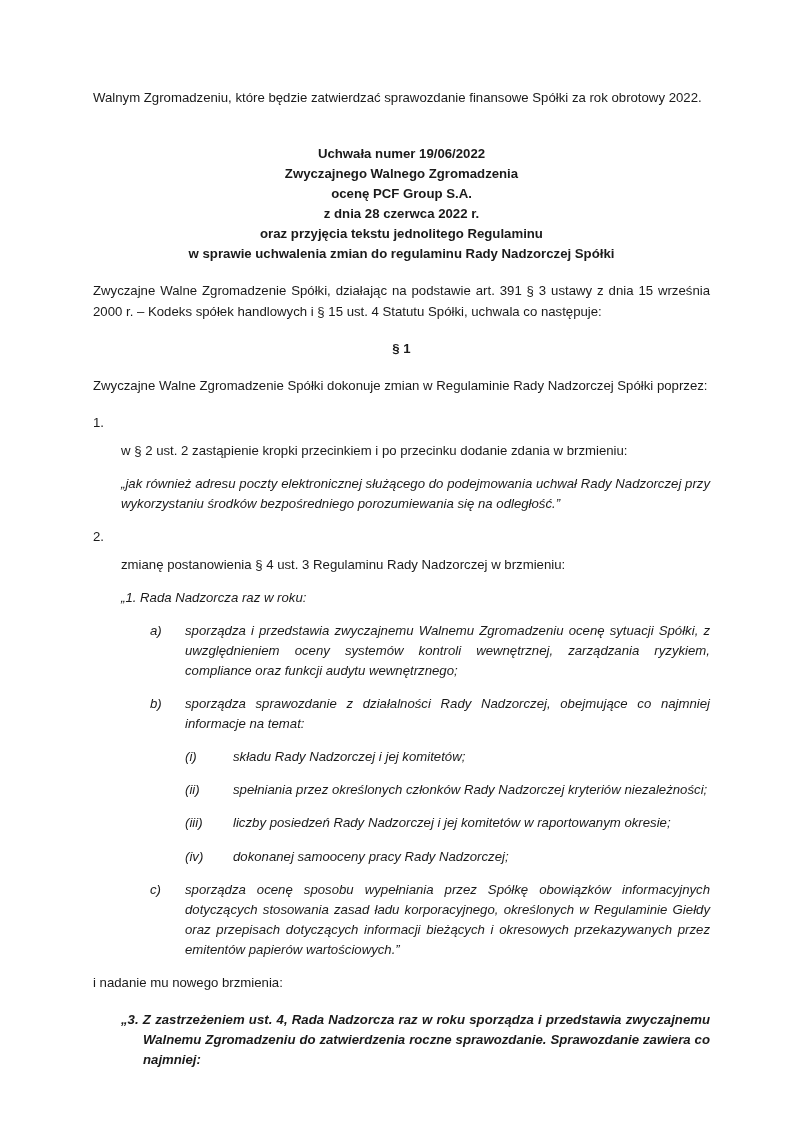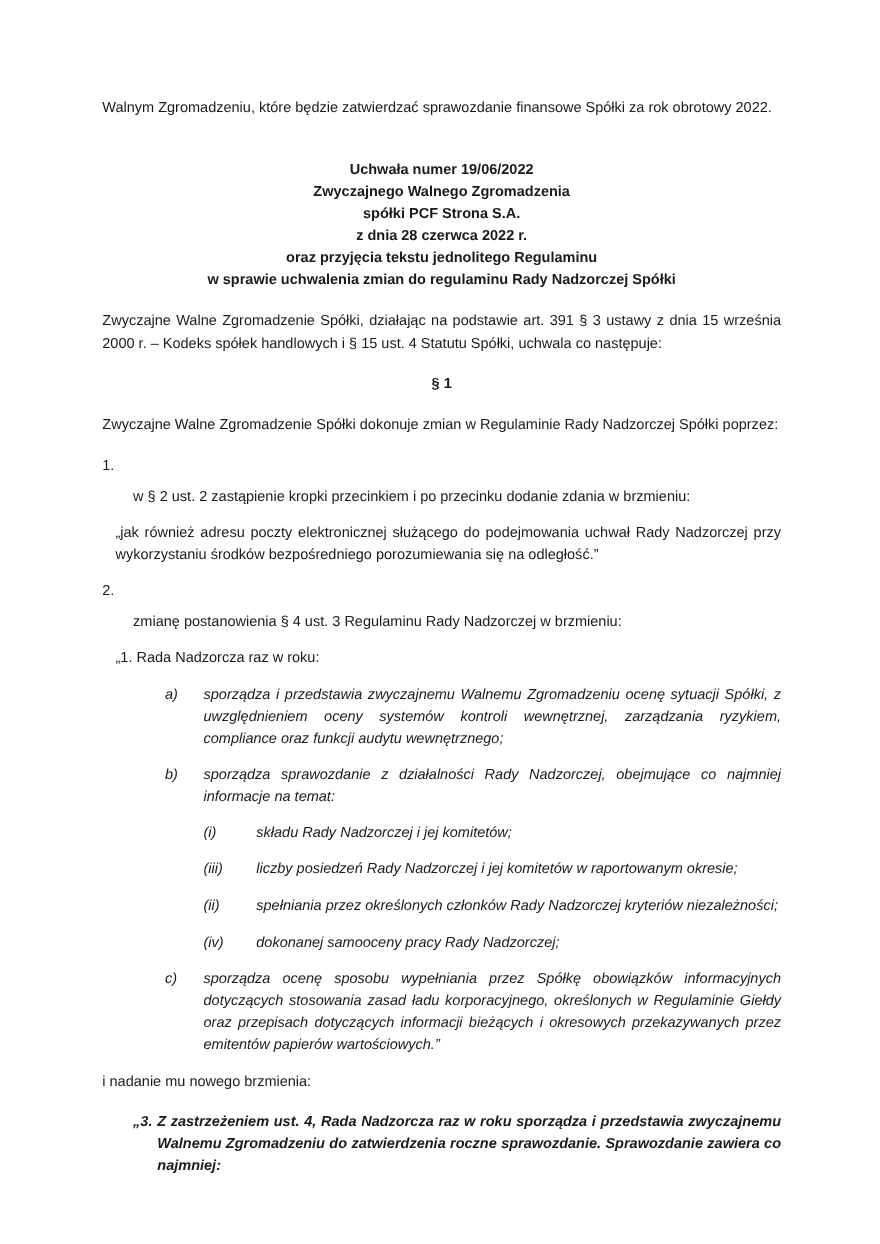--- a/index.html
+++ b/index.html
@@ -63,22 +63,23 @@
     text-align: left;
   }
   .lvl1 .body {
     flex: 1 1 auto;
     text-align: justify;
     margin-top: 28px;
   }
 
   
   .quote-ind {
-    margin-left: 12px;
-    text-align: justify;
+    margin-left: 28px;
+    text-align: justify;
+    font-style: italic;
     margin-bottom: 13px;
   }
   .quote-ind-hang {
     margin-left: 28px;
     text-align: justify;
     font-style: italic;
     margin-bottom: 13px;
     padding-left: 22px;
     text-indent: -22px;
     font-weight: bold;
@@ -135,21 +136,21 @@
 <body>
 
 <div class="page">
   <div class="content">
 
     <p class="just sp-after-xl">Walnym Zgromadzeniu, które będzie zatwierdzać sprawozdanie finansowe Spółki za rok obrotowy 2022.</p>
 
     <div class="heading-block sp-after-md">
       <span class="hl">Uchwała numer 19/06/2022</span>
       <span class="hl">Zwyczajnego Walnego Zgromadzenia</span>
-      <span class="hl">spółki PCF Strona S.A.</span>
+      <span class="hl">ocenę PCF Group S.A.</span>
       <span class="hl">z dnia 28 czerwca 2022 r.</span>
       <span class="hl">oraz przyjęcia tekstu jednolitego Regulaminu</span>
       <span class="hl">w sprawie uchwalenia zmian do regulaminu Rady Nadzorczej Spółki</span>
     </div>
 
     <p class="just sp-after-md">Zwyczajne Walne Zgromadzenie Spółki, działając na podstawie art. 391 § 3 ustawy z dnia 15 września 2000 r. – Kodeks spółek handlowych i § 15 ust. 4 Statutu Spółki, uchwala co następuje:</p>
 
     <p class="center bold sp-after-md">§ 1</p>
 
     <p class="just sp-after-md">Zwyczajne Walne Zgromadzenie Spółki dokonuje zmian w Regulaminie Rady Nadzorczej Spółki poprzez:</p>
@@ -177,27 +178,27 @@
       <span class="marker">b)</span>
       <span class="body">sporządza sprawozdanie z działalności Rady Nadzorczej, obejmujące co najmniej informacje na temat:</span>
     </div>
 
     <div class="lvl3">
       <span class="marker">(i)</span>
       <span class="body">składu Rady Nadzorczej i jej komitetów;</span>
     </div>
 
     <div class="lvl3">
+      <span class="marker">(ii)</span>
+      <span class="body">spełniania przez określonych członków Rady Nadzorczej kryteriów niezależności;</span>
+    </div>
+
+    <div class="lvl3">
       <span class="marker">(iii)</span>
       <span class="body">liczby posiedzeń Rady Nadzorczej i jej komitetów w raportowanym okresie;</span>
-    </div>
-
-    <div class="lvl3">
-      <span class="marker">(ii)</span>
-      <span class="body">spełniania przez określonych członków Rady Nadzorczej kryteriów niezależności;</span>
     </div>
 
     <div class="lvl3">
       <span class="marker">(iv)</span>
       <span class="body">dokonanej samooceny pracy Rady Nadzorczej;</span>
     </div>
 
     <div class="lvl2">
       <span class="marker">c)</span>
       <span class="body">sporządza ocenę sposobu wypełniania przez Spółkę obowiązków informacyjnych dotyczących stosowania zasad ładu korporacyjnego, określonych w Regulaminie Giełdy oraz przepisach dotyczących informacji bieżących i okresowych przekazywanych przez emitentów papierów wartościowych.”</span>

